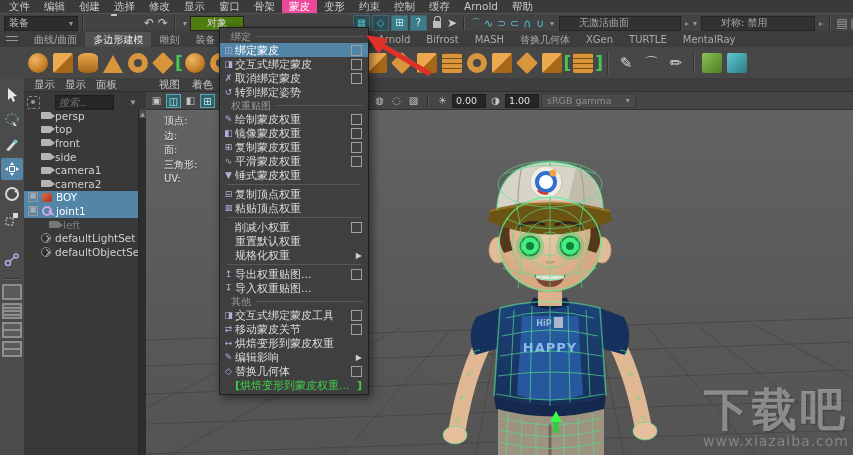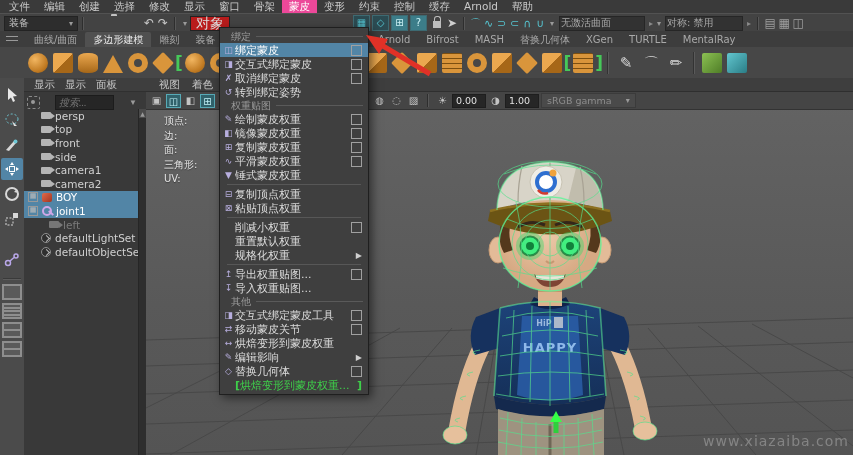--- a/index.html
+++ b/index.html
@@ -14,28 +14,28 @@
   .menuset{width:64px;height:13px;background:#2d2d2d;border:1px solid #232323;margin-left:4px;display:flex;align-items:center;justify-content:space-between;padding:0 4px;font-size:10px;color:#bdbdbd;flex:none;}
   .caret{font-size:8px;color:#9a9a9a;}
   .vsep{width:1px;height:13px;background:#2e2e2e;border-right:1px solid #575757;margin:0 4px;flex:none;}
   .ic{width:14px;height:14px;margin:0 2px;position:relative;flex:none;}
   .ic-file{background:#cfcfcf;width:9px;height:12px;margin:1px 4px;clip-path:polygon(0 0,70% 0,100% 30%,100% 100%,0 100%);}
   .ic-folder{width:12px;height:9px;background:#c2c2c2;margin:3px 3px;border-radius:1px;position:relative;}
   .ic-folder::before{content:"";position:absolute;top:-2px;left:0;width:6px;height:2px;background:#c2c2c2;border-radius:1px 1px 0 0;}
   .ic-save{width:11px;height:11px;background:#c2c2c2;margin:2px 3px;}
   .ic-save::after{content:"";position:absolute;left:5px;top:2px;width:7px;height:4px;background:#434343;}
   .glyph{font-size:12px;line-height:14px;text-align:center;color:#c8c8c8;width:14px;}
-  .objbox{height:13px;background:#b91c1c;border:1px solid #232323;color:#ddd;font-size:14px;padding:0 5px;line-height:12px;flex:none;}
+  .objbox{height:13px;background:#4d7c0f;border:1px solid #232323;color:#ddd;font-size:10px;padding:0 16px;line-height:12px;flex:none;}
   .sl-right{position:absolute;left:352px;top:1px;height:16px;display:flex;align-items:center;}
   .tic{width:15px;height:14px;border:1px solid #3d6a72;background:#2c4b52;color:#54c2cf;font-size:10px;line-height:13px;text-align:center;margin:0 1px;flex:none;}
   .tic.on{background:#3c7d89;color:#cdf3f7;}
   .snapg{color:#56c3cf;font-size:11px;width:13px;text-align:center;flex:none;}
   .lock{width:8px;height:7px;background:#bdbdbd;position:relative;margin:3px 4px 0 5px;flex:none;}
   .lock::before{content:"";position:absolute;top:-5px;left:1px;width:5px;height:5px;border:1.5px solid #bdbdbd;border-bottom:none;border-radius:3px 3px 0 0;}
-  .field{height:13px;background:#323232;border:1px solid #262626;color:#a6a6a6;font-size:10px;display:flex;align-items:center;padding:0 1px;margin:0 2px;flex:none;}
+  .field{height:13px;background:#323232;border:1px solid #262626;color:#a6a6a6;font-size:10px;display:flex;align-items:center;padding:0 19px;margin:0 2px;flex:none;}
   .tinyarr{color:#8b8b8b;font-size:8px;margin:0 2px;}
   
   .shelftabs{position:absolute;top:31px;left:0;right:0;height:16px;background:#3d3d3d;display:flex;align-items:flex-end;padding-left:26px;overflow:hidden;}
   .stab{padding:1px 8px 1px;font-size:10px;color:#a9a9a9;white-space:nowrap;line-height:13px;}
   .stab.active{background:#505050;color:#e8e8e8;border-radius:2px 2px 0 0;}
   .shelf-menu-btn{position:absolute;left:6px;top:36px;width:12px;height:3px;border-top:1px solid #999;border-bottom:1px solid #999;}
   .shelf-gear{position:absolute;left:6px;top:58px;width:9px;height:9px;border:2px solid #9a9a9a;border-radius:50%;}
   .shelficons{position:absolute;top:47px;left:0;right:0;height:31px;background:#474747;border-bottom:1px solid #313131;display:flex;align-items:center;padding-left:28px;gap:5px;overflow:hidden;}
   .shi{width:20px;height:20px;flex:none;position:relative;}
   .shi.sphere{border-radius:50%;background:radial-gradient(circle at 35% 32%,#f2b661,#c07a22 65%,#8e5512);}
@@ -521,20 +521,21 @@
         </g>
 
         <g>
           <path d="M404,344 l6,-11 l6,11 Z" fill="#35ff46"></path>
           <rect x="407.5" y="344" width="5" height="11" fill="#2ecf3c"></rect>
         </g>
       </g>
     </svg>
 
     <div class="wm">
+      <div class="wm-t">下载吧</div>
       <div class="wm-u">www.xiazaiba.com</div>
     </div>
   </div>
 
   <div class="skinmenu" id="skinMenu">
       <div class="smh">绑定</div>
       <div class="smi hl">
         <span class="gut">◫</span>
         <span class="lbl">绑定蒙皮</span>
         <span class="opt"></span>

